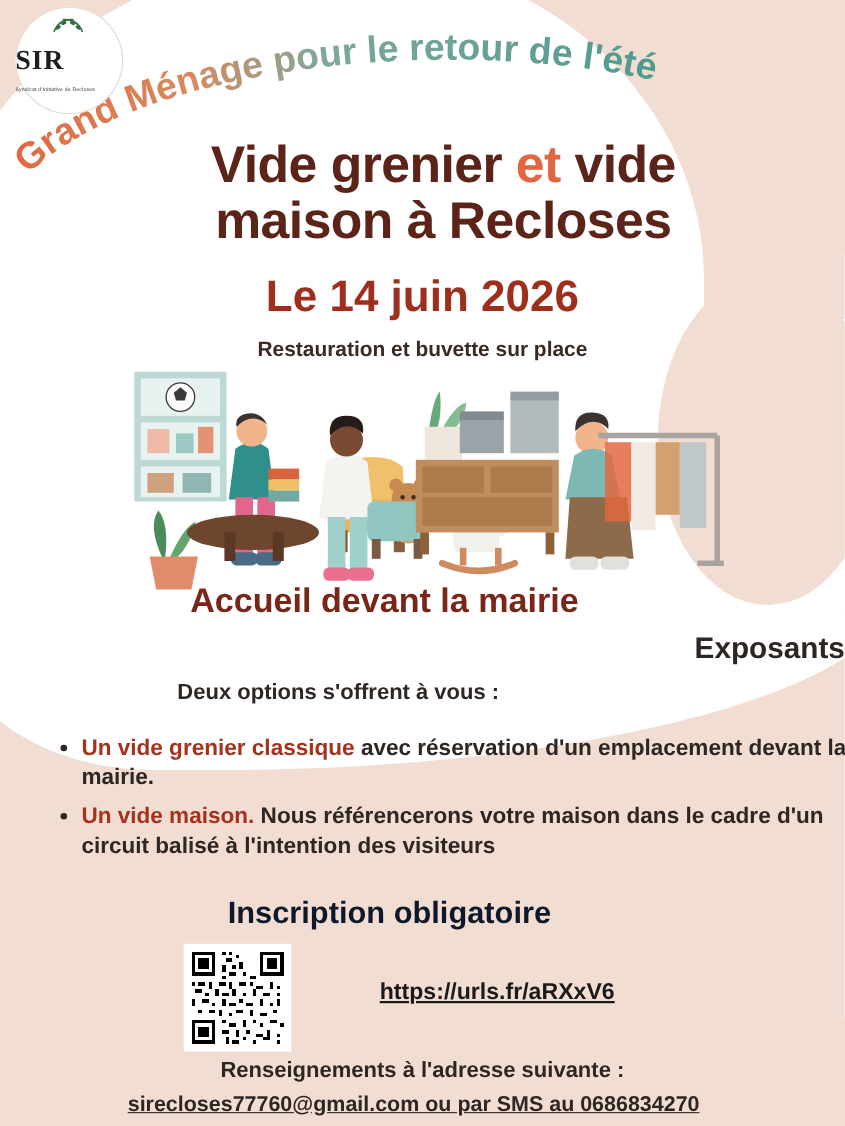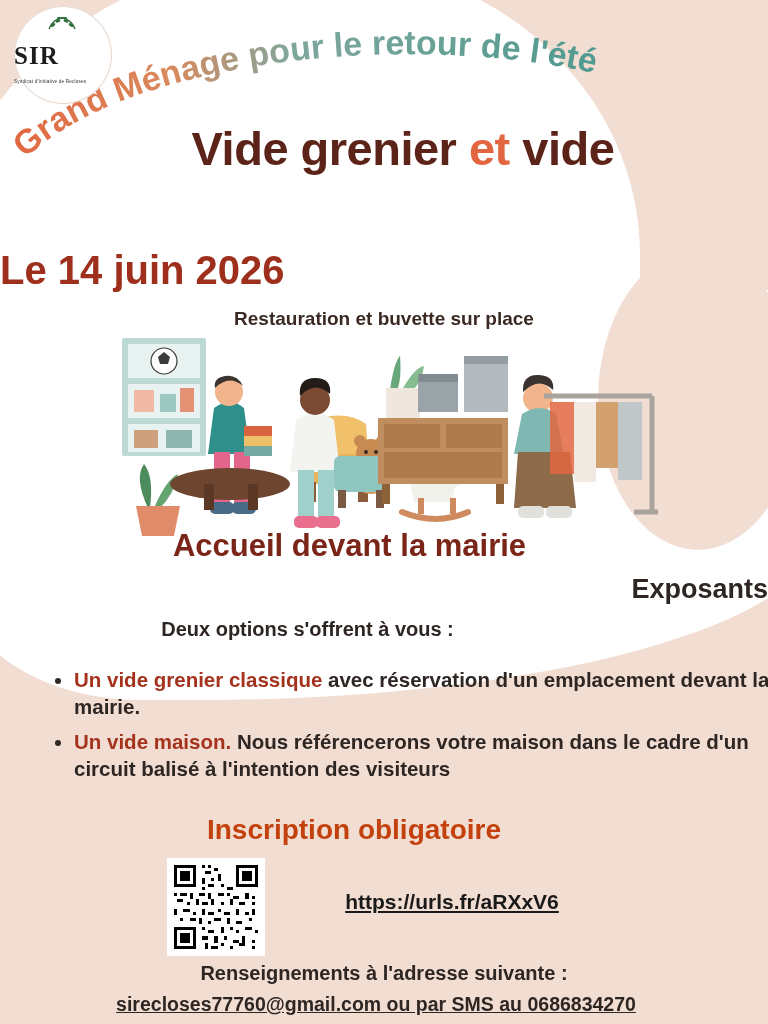--- a/index.html
+++ b/index.html
@@ -76,21 +76,21 @@
 
   
   .title{
     position:absolute;left:0;top:124px;width:768px;text-align:center;
     font-size:47px;font-weight:bold;line-height:1.08;color:#5c2318;
     letter-spacing:-.5px;
     padding-left:19px;
   }
   .title .et{color:#e2663f;}
   .date{
-    position:absolute;left:0;top:248px;width:768px;
+    position:absolute;left:0;top:248px;width:768px;text-align:center;
     font-size:40px;font-weight:bold;color:#9e2f1c;
   }
   .subdate{
     position:absolute;left:0;top:308px;width:768px;text-align:center;
     font-size:19px;font-weight:bold;color:#3b2a24;
   }
 
   
   .illus{position:absolute;left:118px;top:330px;width:540px;height:210px;}
 
@@ -108,21 +108,21 @@
   }
   .bullets{
     position:absolute;left:44px;top:666px;width:716px;
     font-size:20.5px;font-weight:bold;color:#2e2623;line-height:1.33;
     margin:0;padding-left:30px;
   }
   .bullets li{margin-bottom:7px;}
   .bullets .hl{color:#a4321d;}
   .inscription{
     position:absolute;left:0;top:814px;width:708px;text-align:center;
-    font-size:28px;font-weight:bold;color:#c2410c;
+    font-size:28px;font-weight:bold;color:#0f172a;
   }
   .qr{
     position:absolute;left:167px;top:858px;width:98px;height:98px;background:#fff;
     padding:4px;box-sizing:border-box;
   }
   .link{
     position:absolute;left:232px;top:890px;width:440px;text-align:center;
     font-size:21px;font-weight:bold;color:#1a1a1a;text-decoration:underline;
   }
   .renseig{
@@ -169,20 +169,21 @@
         <stop offset="100%" stop-color="#4f9a90"></stop>
       </linearGradient>
     </defs>
     <text fill="url(#archGrad)">
       <textPath href="#archPath" startOffset="1%">Grand Ménage pour le retour de l'été</textPath>
     </text>
   </svg>
 
   <div class="title">
     <span>Vide grenier </span><span class="et">et</span><span> vide</span><br>
+    <span>maison à Recloses</span>
   </div>
 
   <div class="date">Le 14 juin 2026</div>
   <div class="subdate">Restauration et buvette sur place</div>
 
   <svg class="illus" viewBox="0 0 540 210">
 
     <rect x="4" y="8" width="84" height="118" fill="#bcd9d5" rx="2"></rect>
     <rect x="10" y="14" width="72" height="34" fill="#e8f3f1"></rect>
     <rect x="10" y="54" width="72" height="34" fill="#e8f3f1"></rect>

